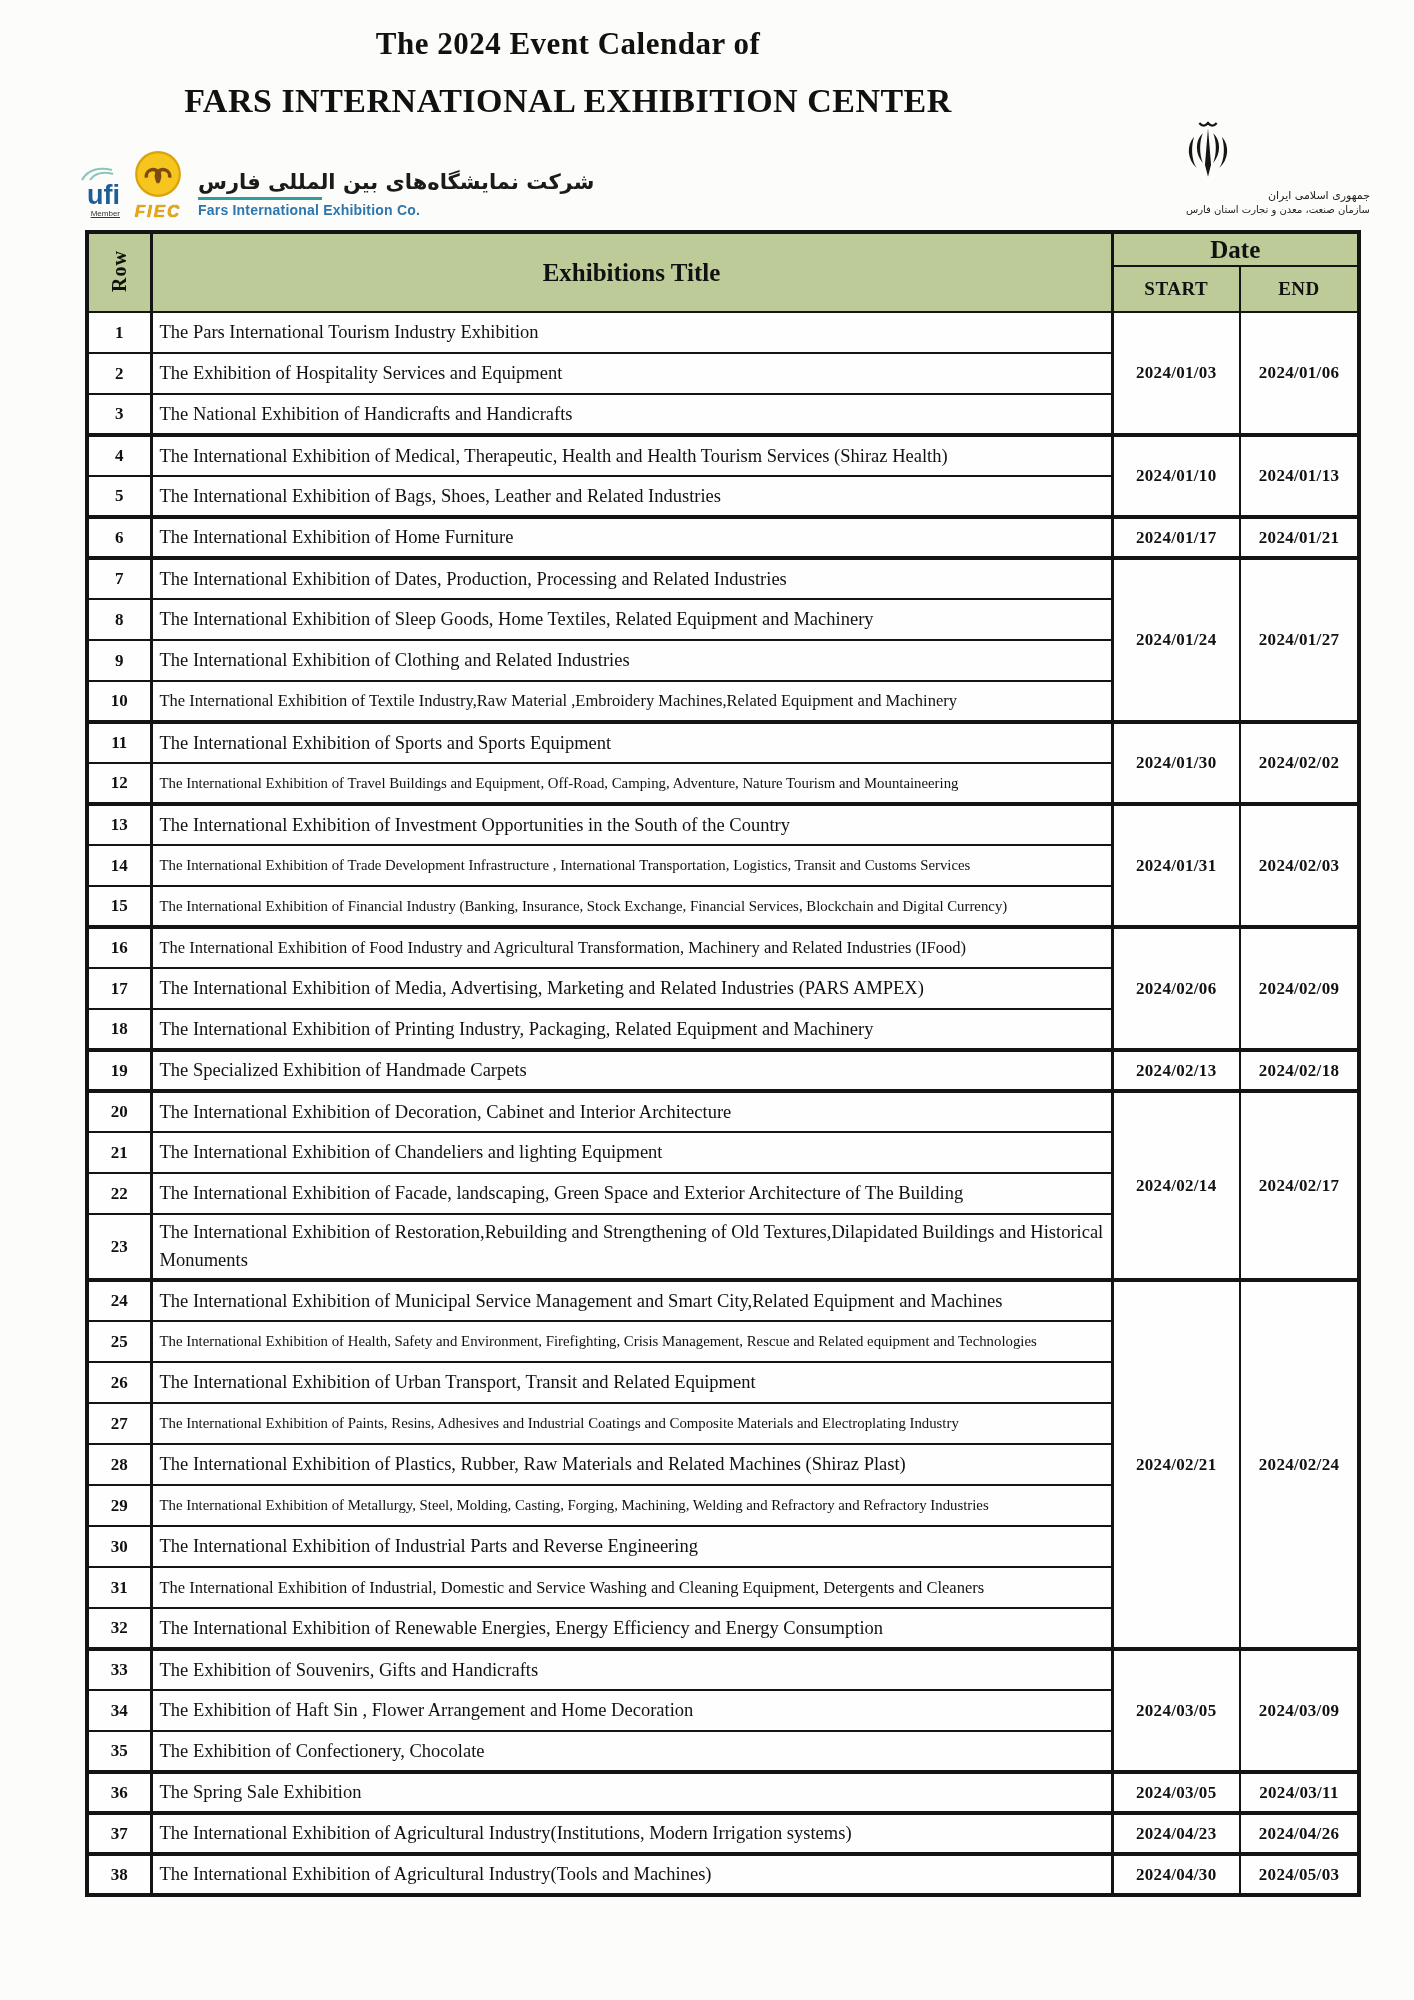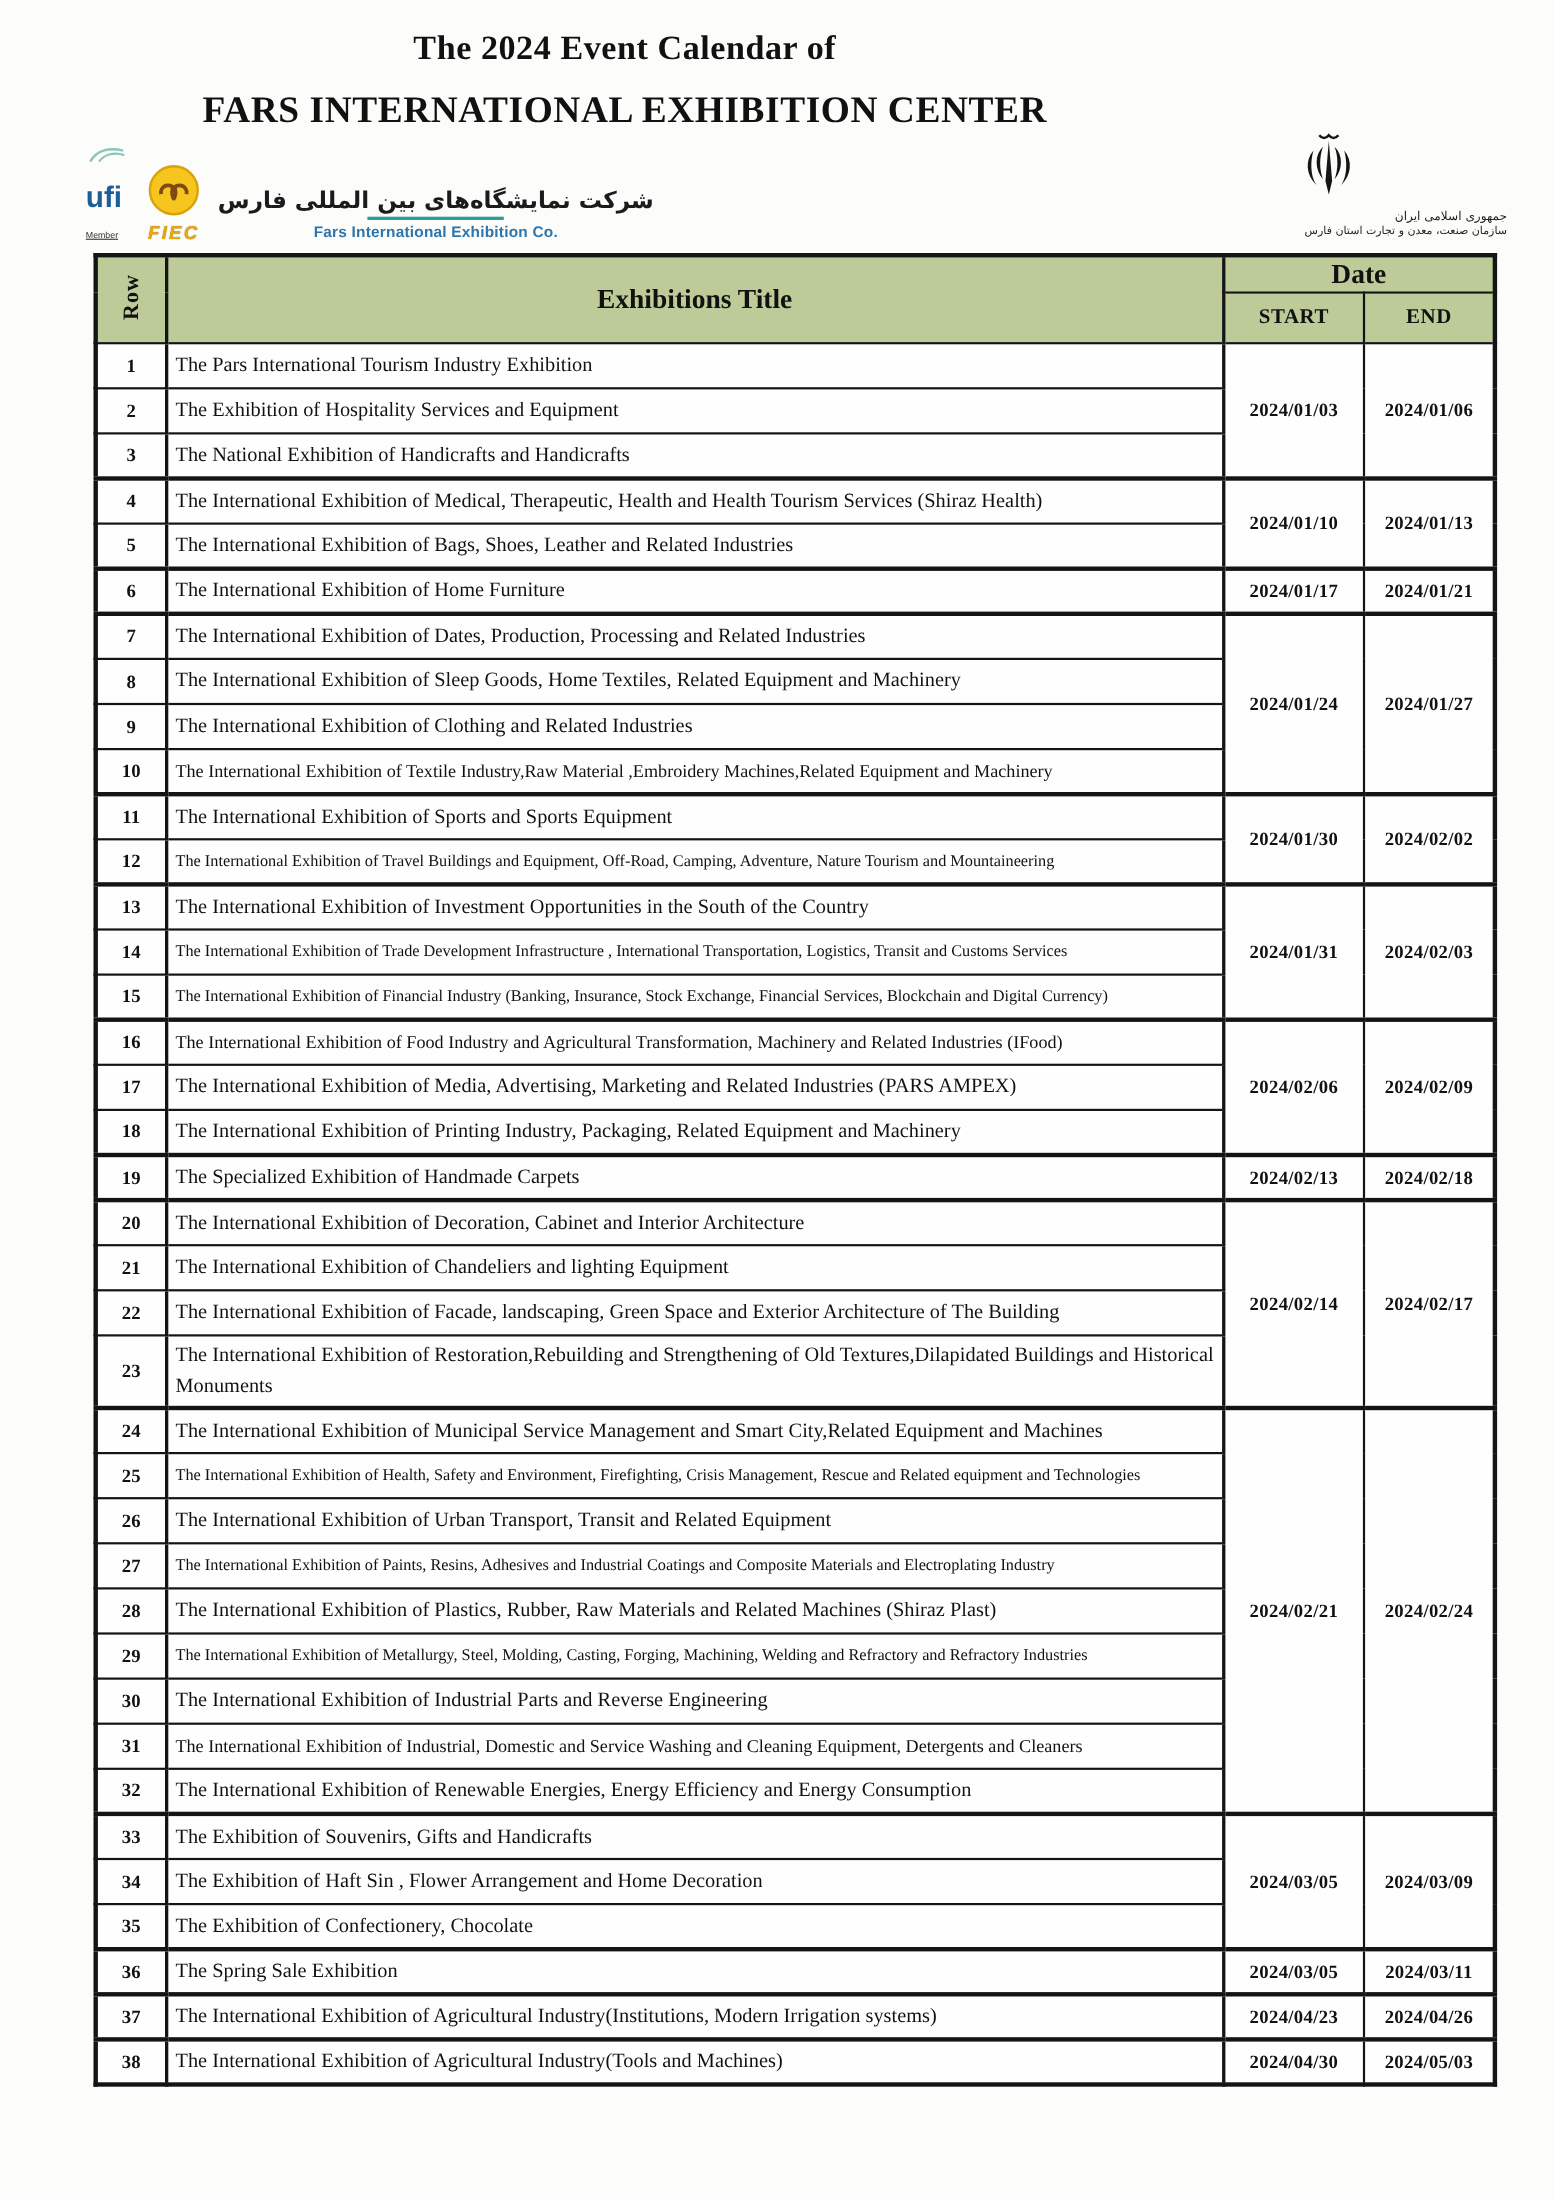--- a/index.html
+++ b/index.html
@@ -8,26 +8,26 @@
     position:relative; width:1414px; height:2000px; margin:0 auto;
     background:#fcfcfa; overflow:hidden;
     font-family:"Liberation Serif","DejaVu Serif",serif; color:#111;
   }
   .titles { position:absolute; left:0; top:0; width:1136px; text-align:center; }
   .title-1 { margin-top:26px; font-size:31px; font-weight:bold; letter-spacing:.5px; }
   .title-2 { margin-top:20px; font-size:34px; font-weight:bold; letter-spacing:.5px; }
 
   
   .logos-left { position:absolute; left:78px; top:128px; height:92px; display:flex; align-items:flex-end; }
-  .ufi { display:flex; flex-direction:column; align-items:flex-start; margin-right:14px; padding-bottom:2px;gap:16px;}
+  .ufi { display:flex; flex-direction:column; align-items:flex-end; margin-right:14px; padding-bottom:2px;}
   .ufi .word { font-family:"Liberation Sans",sans-serif; font-weight:bold; font-size:27px; color:#1e5e98; line-height:.8; }
   .ufi .sub  { font-family:"Liberation Sans",sans-serif; font-size:8px; color:#333; margin-top:2px;text-decoration:underline; }
   .fiec { display:flex; flex-direction:column; align-items:center; margin-right:16px; }
   .fiec .word { font-family:"Liberation Sans",sans-serif; font-weight:bold; font-style:italic; font-size:17px; color:#e8a90d; letter-spacing:2px; line-height:1; margin-top:1px; text-shadow:0 0 1px #8a5c00; }
-  .company { display:flex; flex-direction:column; align-items:center; padding-bottom:2px;}
+  .company { display:flex; flex-direction:column; align-items:flex-start; padding-bottom:2px;}
   .company .fa { font-family:"DejaVu Sans",sans-serif; font-size:21px; font-weight:bold; color:#1b1b1b; direction:rtl; }
   .company .rule { width:124px; height:3px; background:#2e9e9c; margin:3px 0 2px; }
   .company .en { font-family:"Liberation Sans",sans-serif; font-size:14px; font-weight:bold; color:#2d76ad; letter-spacing:.2px; }
 
   
   .gov { position:absolute; left:1180px; top:116px; width:190px; }
   .gov .fa1 { font-family:"DejaVu Sans",sans-serif; font-size:11px; color:#222; margin-top:3px; direction:rtl; }
   .gov .fa2 { font-family:"DejaVu Sans",sans-serif; font-size:10px; color:#222; margin-top:2px; direction:rtl; }
 
   

